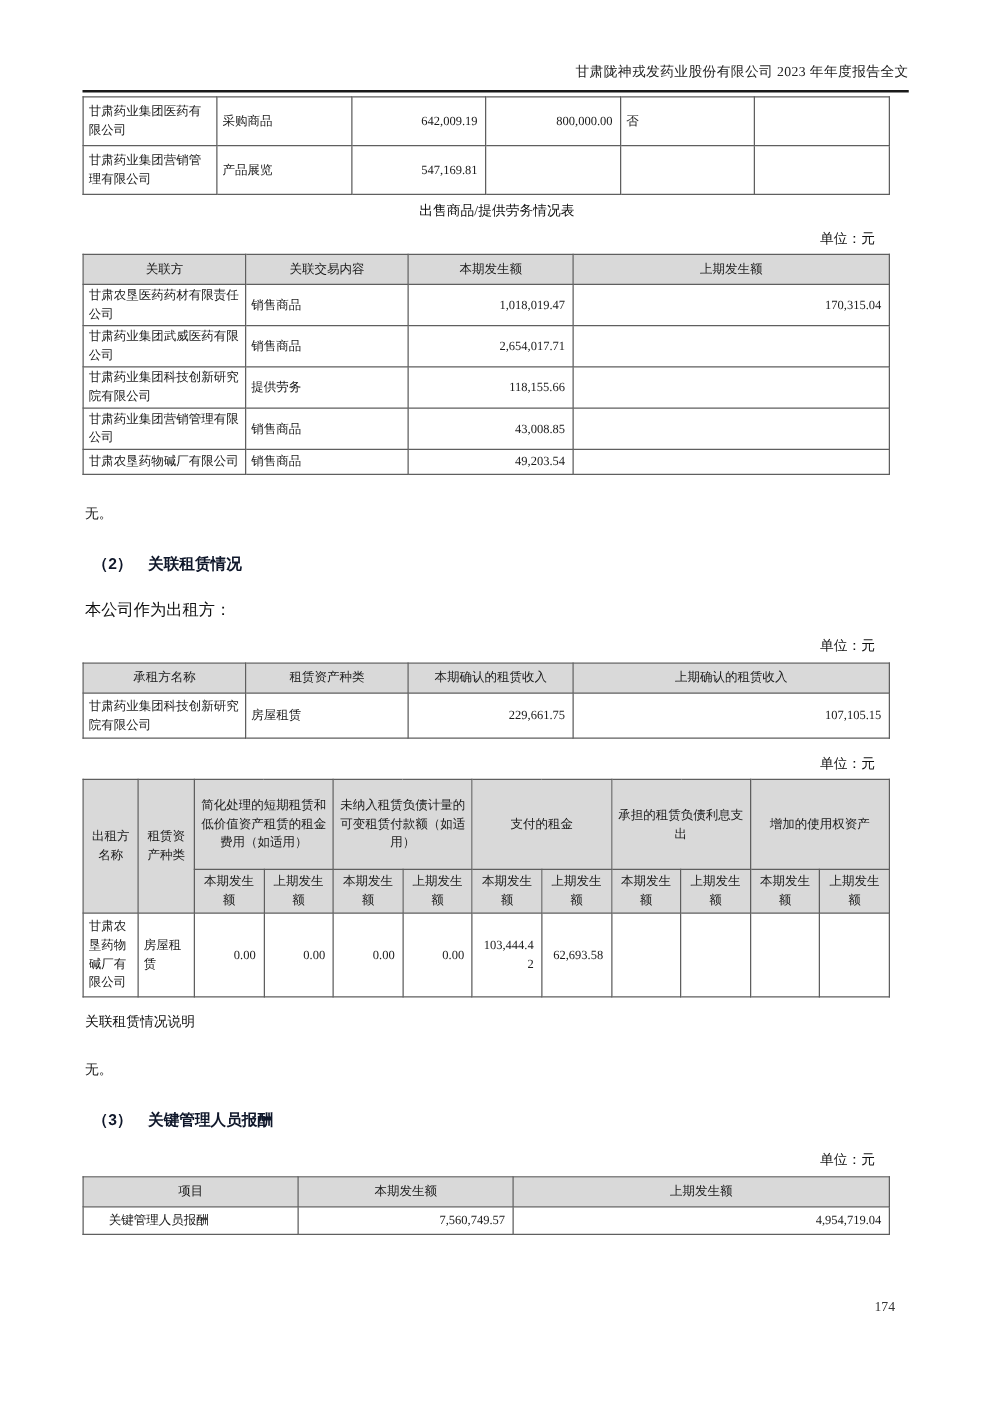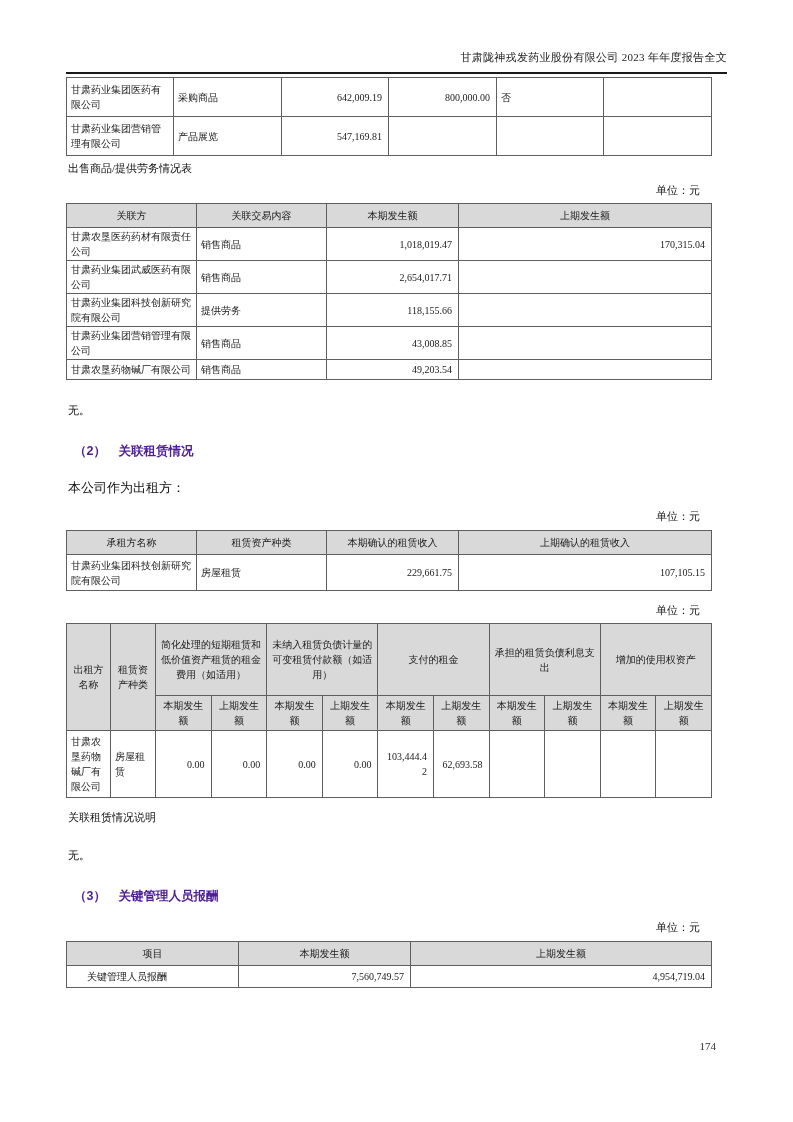--- a/index.html
+++ b/index.html
@@ -38,34 +38,34 @@
     line-height:1.5;
     vertical-align:middle;
     overflow:hidden;
     word-break:break-all;
   }
   tr.head td{background:#d9d9d9;text-align:center;}
   .tl{text-align:left;}
   .tr{text-align:right;padding-right:6px !important;}
   .t1{margin-top:3px;}
   .t1 td{height:36px;}
-  .caption{margin:5px 0 0 2px;font-size:11px;}
+  .caption{margin:5px 0 0 2px;font-size:11px;text-align:center;}
   .unit{width:645px;text-align:right;padding-right:11px;box-sizing:border-box;font-size:11px;margin-top:7px;}
   .t2{margin-top:5px;border-radius:13px;}
   .t2 tr.head td{height:21px;}
   .t2 td.row2{height:30px;}
   .t2 td.row1{height:17px;}
   .note{margin:8px 0 0 2px;font-size:11px;}
   .blank-answer{margin:23px 0 0 2px;font-size:11px;}
   h3.sec{
     margin:25px 0 0 8px;
     font-size:12.5px;
     font-weight:bold;
     font-family:"Liberation Sans","DejaVu Sans",sans-serif;
-    color:#4c1d95;
+    color:#0f172a;
   }
   .intro{margin:19px 0 0 2px;font-size:13px;}
   .t3{margin-top:6px;}
   .t3 tr.head td{height:21px;}
   .t3 td.row2{height:33px;}
   .t4{margin-top:5px;}
   .t4 td{padding:1px 3px;}
   .t4 td.grp{height:69px;text-align:center;background:#d9d9d9;}
   .t4 td.sub{height:32px;text-align:center;background:#d9d9d9;}
   .t4 td.dat{height:64px;}

